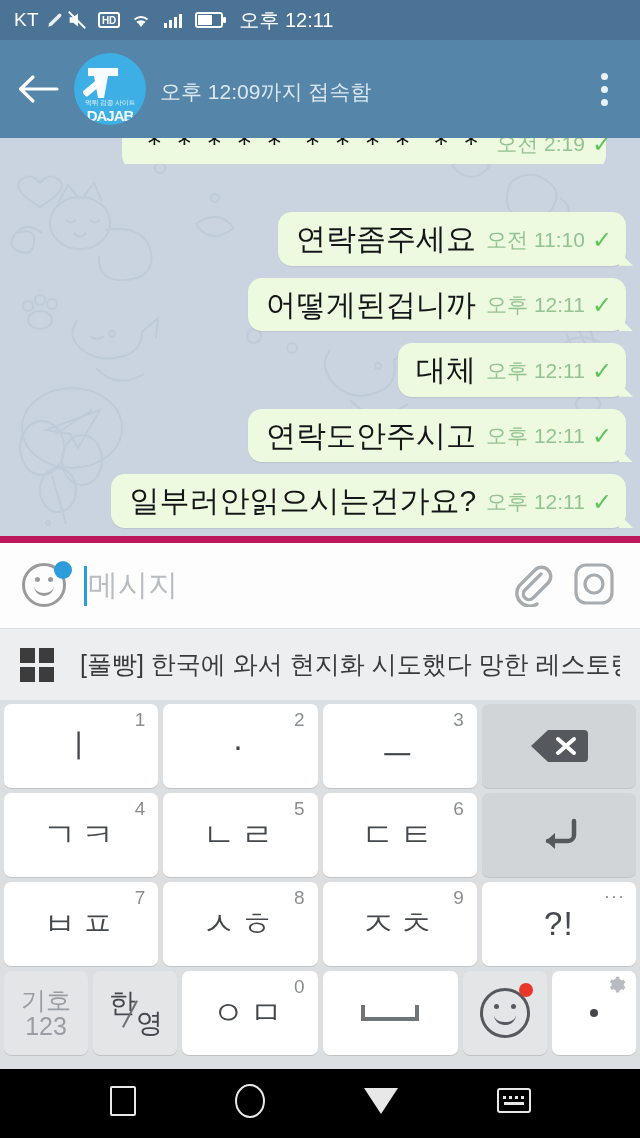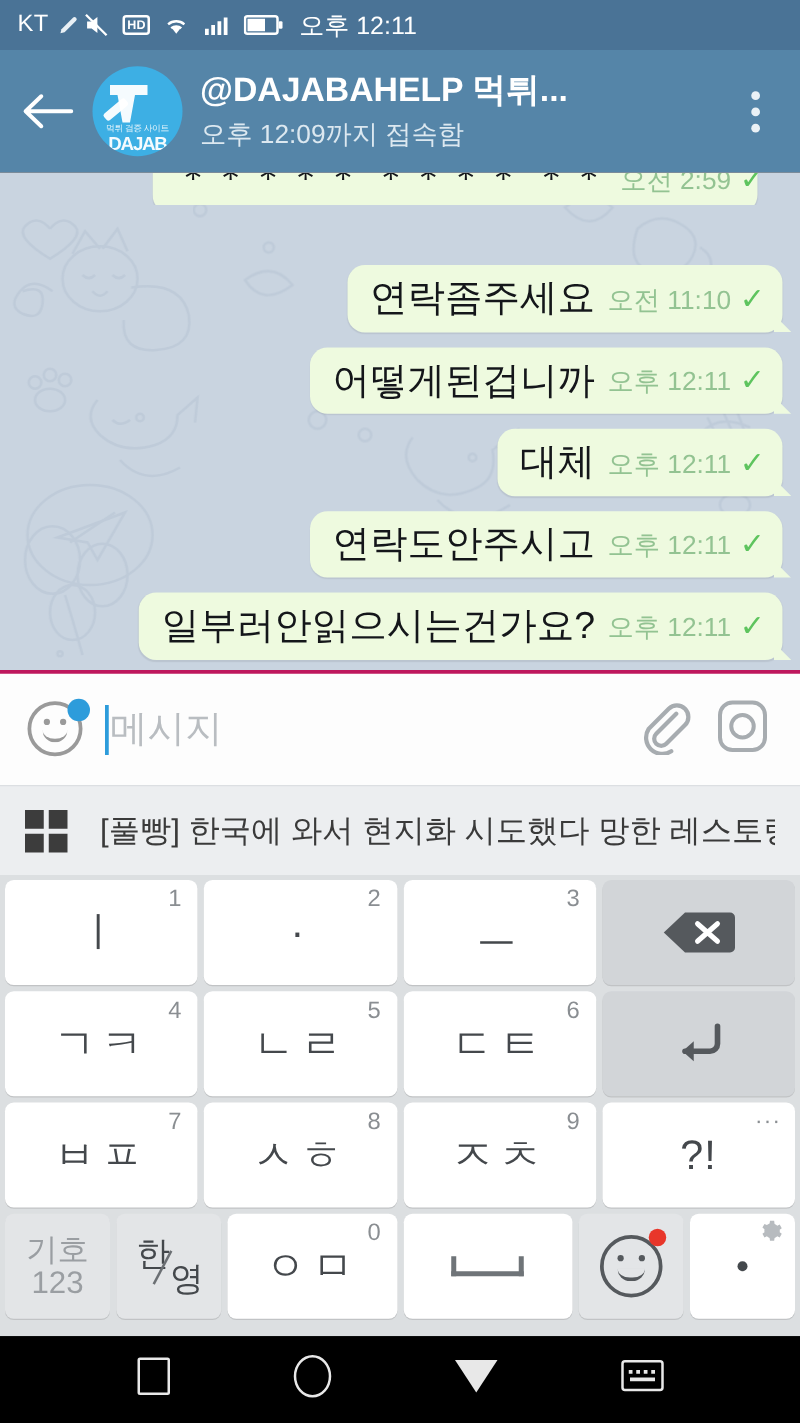--- a/index.html
+++ b/index.html
@@ -78,21 +78,21 @@
     clip-path: polygon(0 0, 100% 100%, 0 100%);
   }
   .msg-text { font-size: 30px; color: #14161a; line-height: 1.12; white-space: nowrap; }
   .msg-meta { display: flex; align-items: center; gap: 7px; padding-bottom: 2px; }
   .msg-time { font-size: 21px; color: #93c392; white-space: nowrap; }
   .check { color: #5ec45e; font-size: 24px; line-height: 1; }
 
   
   .input-bar {
     height: 92px; background: #fdfdfd; display: flex; align-items: center;
-    padding: 0 22px; gap: 16px; border-top: 3px solid #be185d;
+    padding: 0 22px; gap: 16px; border-top: 7px solid #be185d;
   }
   .smiley-wrap { position: relative; width: 46px; height: 46px; flex: 0 0 auto; }
   .smiley {
     width: 44px; height: 44px; border-radius: 50%; border: 3px solid #9a9a9a;
     position: relative;
   }
   .smiley .eye { position: absolute; top: 11px; width: 5px; height: 5px; border-radius: 50%; background: #9a9a9a; }
   .smiley .eye.l { left: 10px; } .smiley .eye.r { right: 10px; }
   .smiley .mouth {
     position: absolute; bottom: 8px; left: 9px; width: 20px; height: 10px;
@@ -220,21 +220,20 @@
     </div>
     <div class="avatar">
       <svg width="58" height="58" viewBox="0 0 58 58" style="margin-top:-8px">
         <path d="M14 12h30v8H34l-4 22h-6l-4-22H14z" fill="#ffffff" opacity="0.95"></path>
         <rect x="8" y="36" width="22" height="7" rx="2" transform="rotate(-40 8 36)" fill="#ffffff" opacity="0.95"></rect>
       </svg>
       <span class="av-tiny">먹튀 검증 사이트</span>
       <span class="av-sub">DAJAB</span>
     </div>
     <div class="header-text">
-      <div class="chat-title">@DAJABAHELP 먹튀...</div>
       <div class="chat-sub">오후 12:09까지 접속함</div>
     </div>
     <div class="kebab">
       <i></i>
       <i></i>
       <i></i>
     </div>
   </div>
 
   <div class="chat-area">
@@ -342,21 +341,21 @@
           <span class="msg-time">오후 12:11</span>
           <span class="check">✓</span>
         </span>
       </div>
     </div>
 
     <div style="position:absolute; top:0; right:14px; height:26px; overflow:hidden;">
       <div class="bubble" style="border-radius:14px; padding:10px 14px 10px 18px; transform:translateY(-22px);">
         <span class="msg-text">＊＊＊＊＊ ＊＊＊＊ ＊＊</span>
         <span class="msg-meta">
-          <span class="msg-time">오전 2:59</span>
+          <span class="msg-time">오전 2:19</span>
           <span class="check">✓</span>
         </span>
       </div>
     </div>
   </div>
 
   <div class="input-bar">
     <div class="smiley-wrap">
       <div class="smiley">
         <span class="eye l"></span>

